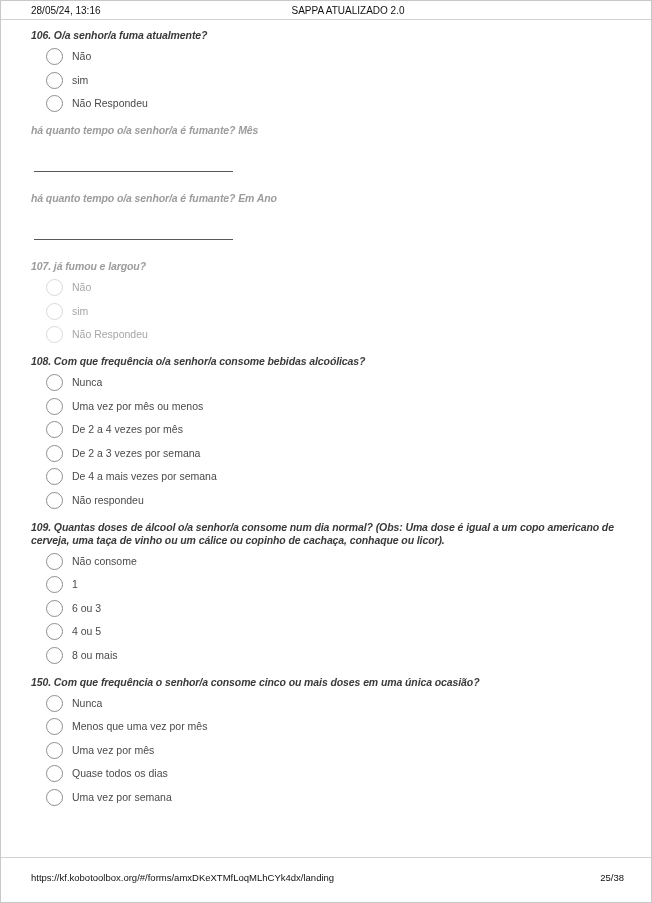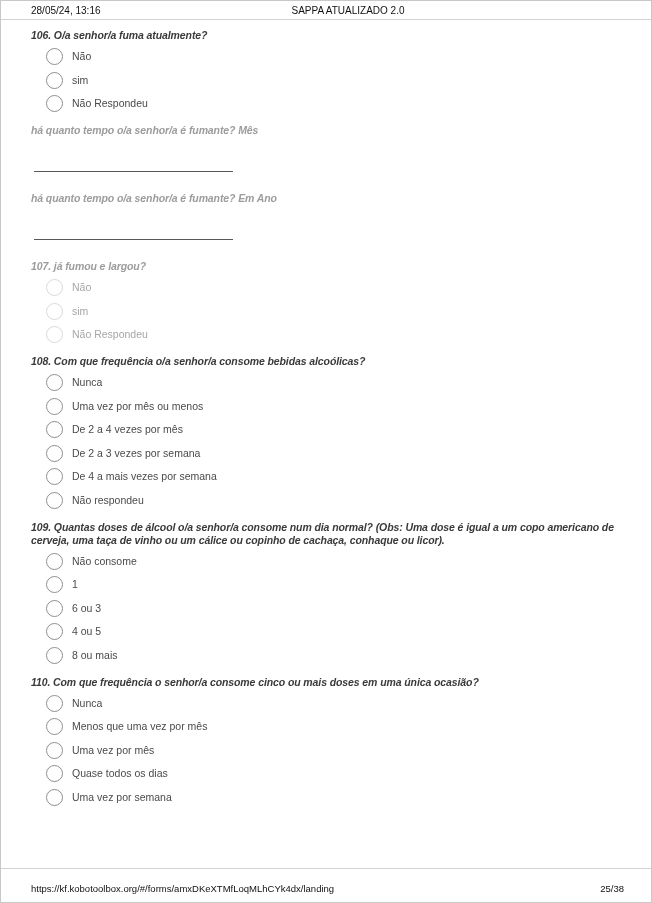--- a/index.html
+++ b/index.html
@@ -39,21 +39,21 @@
   .question.muted .radio { border-color:#d9d9d9; }
   .opt-label { font-size:10.5px; line-height:13px; color:#4a4a4a; }
   .question.muted .opt-label { color:#a6a6a6; }
   .text-q { margin-bottom:20px; }
   .text-q .q-label { margin-bottom:34px; }
   .input-line {
     width:199px; height:1px; margin-left:3px;
     border-bottom:1px solid #585858;
   }
   .print-footer {
-    height:34px; flex:none;
+    height:45px; flex:none;
     border-top:1px solid #d2d2d2;
     padding:14px 27px 0 30px;
     display:flex; justify-content:space-between; align-items:flex-start;
     font-size:9.5px; color:#111111;
   }
 </style>
 </head>
 <body>
 
 <div class="page">
@@ -153,21 +153,21 @@
         <span class="radio"></span>
         <span class="opt-label">4 ou 5</span>
       </div>
       <div class="option">
         <span class="radio"></span>
         <span class="opt-label">8 ou mais</span>
       </div>
     </section>
 
     <section class="question">
-      <h2 class="q-label">110. Com que frequência o senhor/a consome cinco ou mais doses em uma única ocasião?</h2>
+      <h2 class="q-label">150. Com que frequência o senhor/a consome cinco ou mais doses em uma única ocasião?</h2>
       <div class="option">
         <span class="radio"></span>
         <span class="opt-label">Nunca</span>
       </div>
       <div class="option">
         <span class="radio"></span>
         <span class="opt-label">Menos que uma vez por mês</span>
       </div>
       <div class="option">
         <span class="radio"></span>

